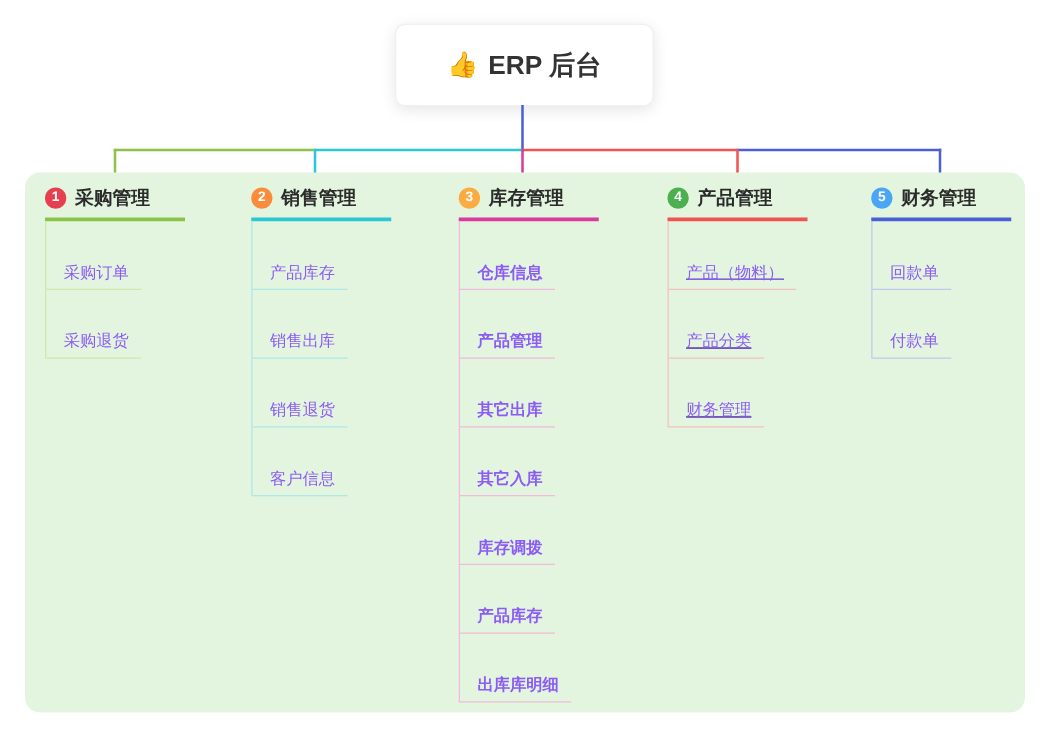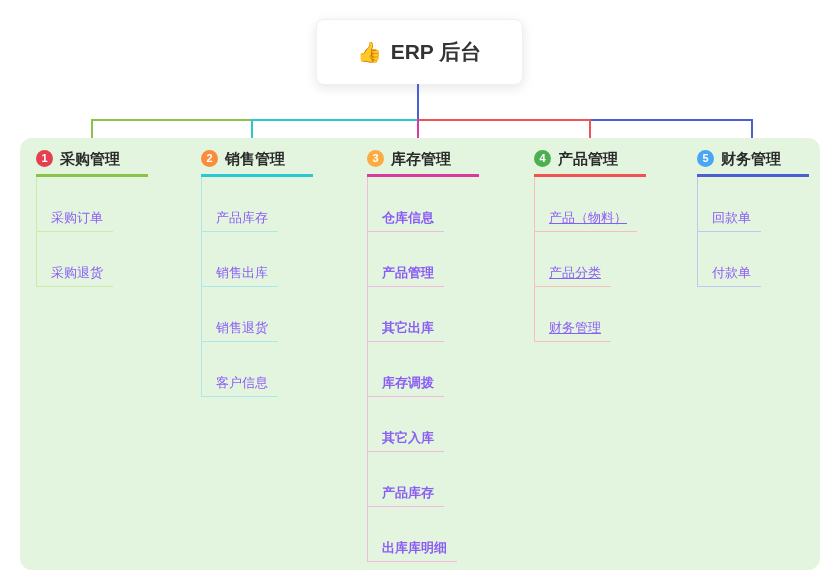--- a/index.html
+++ b/index.html
@@ -124,22 +124,22 @@
 
   <div class="branch b3">
     <div class="branch-header">
       <span class="badge">3</span>
       <span>库存管理</span>
     </div>
     <ul class="items">
       <li>仓库信息</li>
       <li>产品管理</li>
       <li>其它出库</li>
+      <li>其它入库</li>
       <li>库存调拨</li>
-      <li>其它入库</li>
       <li>产品库存</li>
       <li>出库库明细</li>
     </ul>
   </div>
 
   <div class="branch b4">
     <div class="branch-header">
       <span class="badge">4</span>
       <span>产品管理</span>
     </div>

